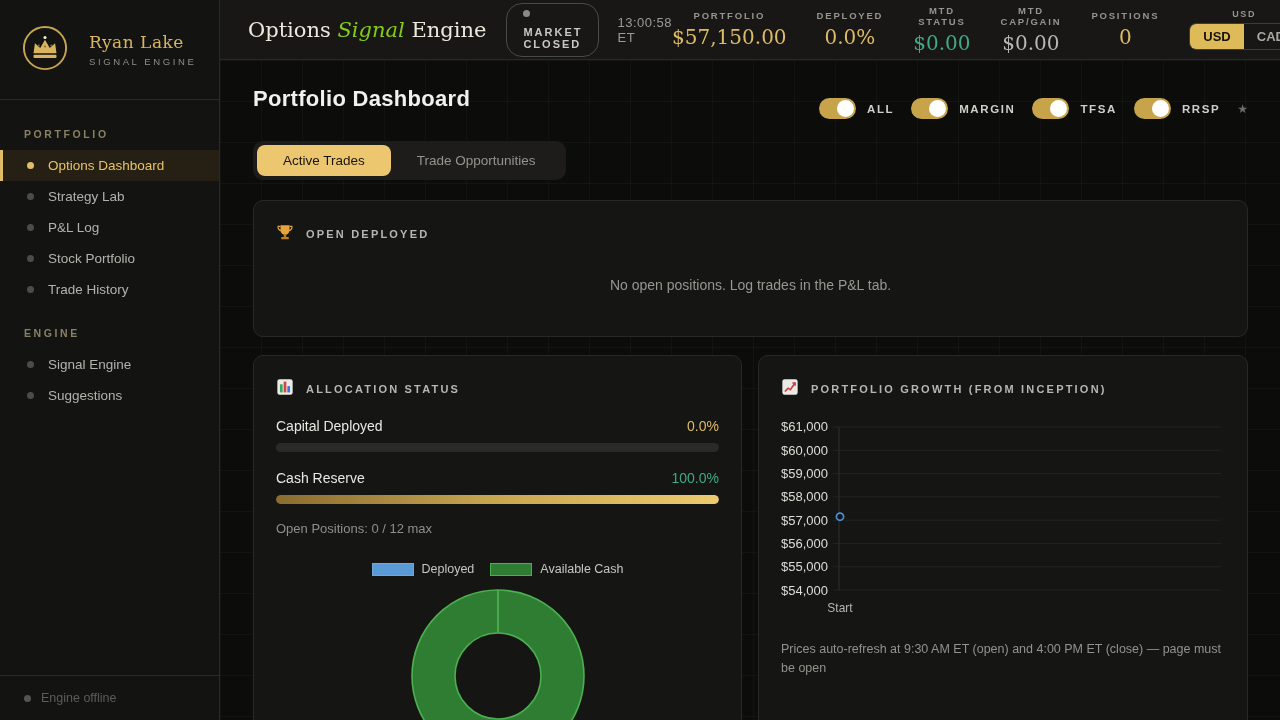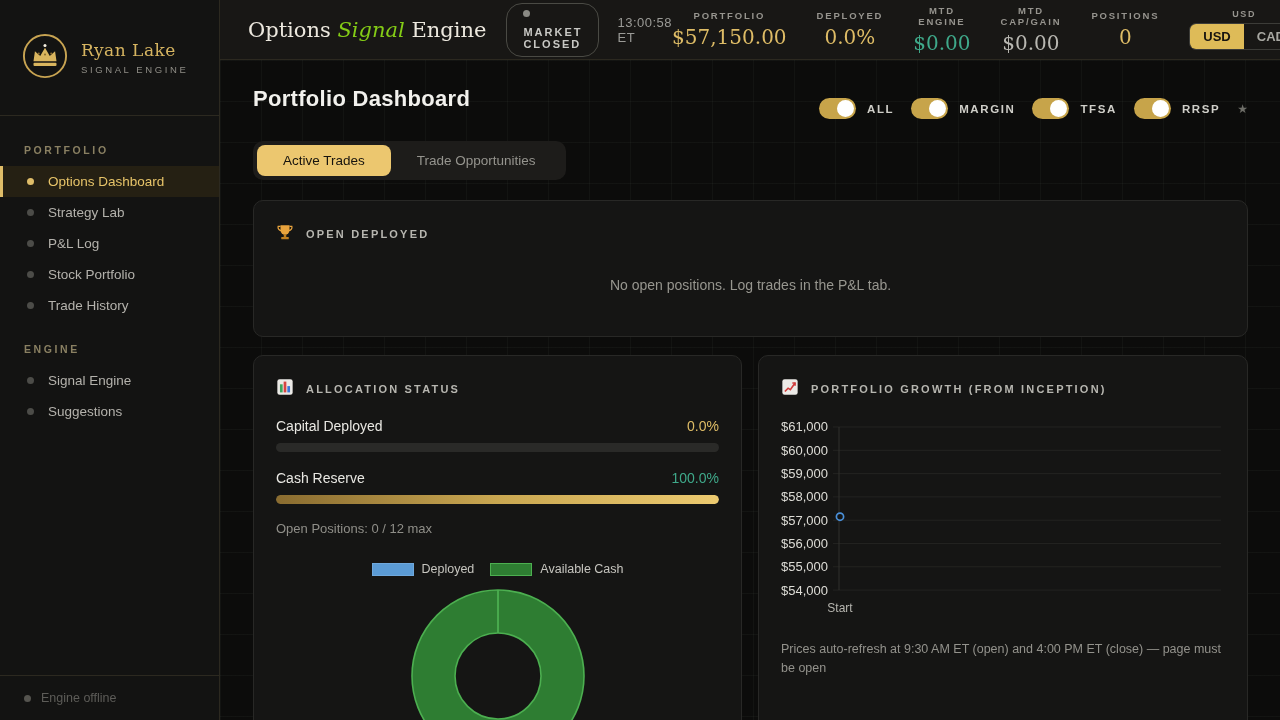--- a/index.html
+++ b/index.html
@@ -14,21 +14,21 @@
     background:#181715; border-bottom:1px solid #2c2920; display:flex; align-items:center;
     padding:0 26px 0 28px; z-index:2; }
   .content { position:absolute; left:220px; top:60px; width:1060px; height:660px;
     padding:26px 32px 0 33px; overflow:hidden;
     background-color:#0c0c0b;
     background-image:linear-gradient(rgba(160,180,160,0.05) 1px, transparent 1px),
                      linear-gradient(90deg, rgba(160,180,160,0.05) 1px, transparent 1px);
     background-size:41px 41px; }
 
   
-  .brand { display:flex; align-items:center; gap:13px; padding:24px 22px; height:116px;
+  .brand { display:flex; align-items:center; gap:21px; padding:24px 22px; height:100px;
     border-bottom:1px solid #2c2920; }
   .brand-name { font-size:17px; color:#d7b561; letter-spacing:0.5px; }
   .brand-sub { font-size:9.5px; letter-spacing:2.6px; color:#8f8d86; margin-top:4px; }
   .nav { padding-top:20px; }
   .nav-section-label { padding:8px 24px 10px; font-size:10.5px; letter-spacing:2.6px;
     color:#8a8062; font-weight:700; }
   .nav-item { display:flex; align-items:center; gap:14px; padding:8px 24px; cursor:pointer;
     font-size:13.5px; color:#b4b2ac; border-left:3px solid transparent; }
   .nav-dot { width:7px; height:7px; border-radius:50%; background:#4c4c48; flex-shrink:0; }
   .nav-item.active { background:#252013; border-left:3px solid #dfbd69; color:#e7c469; }
@@ -180,21 +180,21 @@
   <div class="stats">
       <div class="stat">
         <div class="stat-label">PORTFOLIO</div>
         <div class="stat-value serif c-gold">$57,150.00</div>
       </div>
       <div class="stat">
         <div class="stat-label">DEPLOYED</div>
         <div class="stat-value serif c-gold">0.0%</div>
       </div>
       <div class="stat">
-        <div class="stat-label">MTD ENGINE</div>
+        <div class="stat-label">MTD STATUS</div>
         <div class="stat-value serif c-green">$0.00</div>
       </div>
       <div class="stat">
         <div class="stat-label">MTD CAP/GAIN</div>
         <div class="stat-value serif c-muted">$0.00</div>
       </div>
       <div class="stat">
         <div class="stat-label">POSITIONS</div>
         <div class="stat-value serif c-gold">0</div>
       </div>

